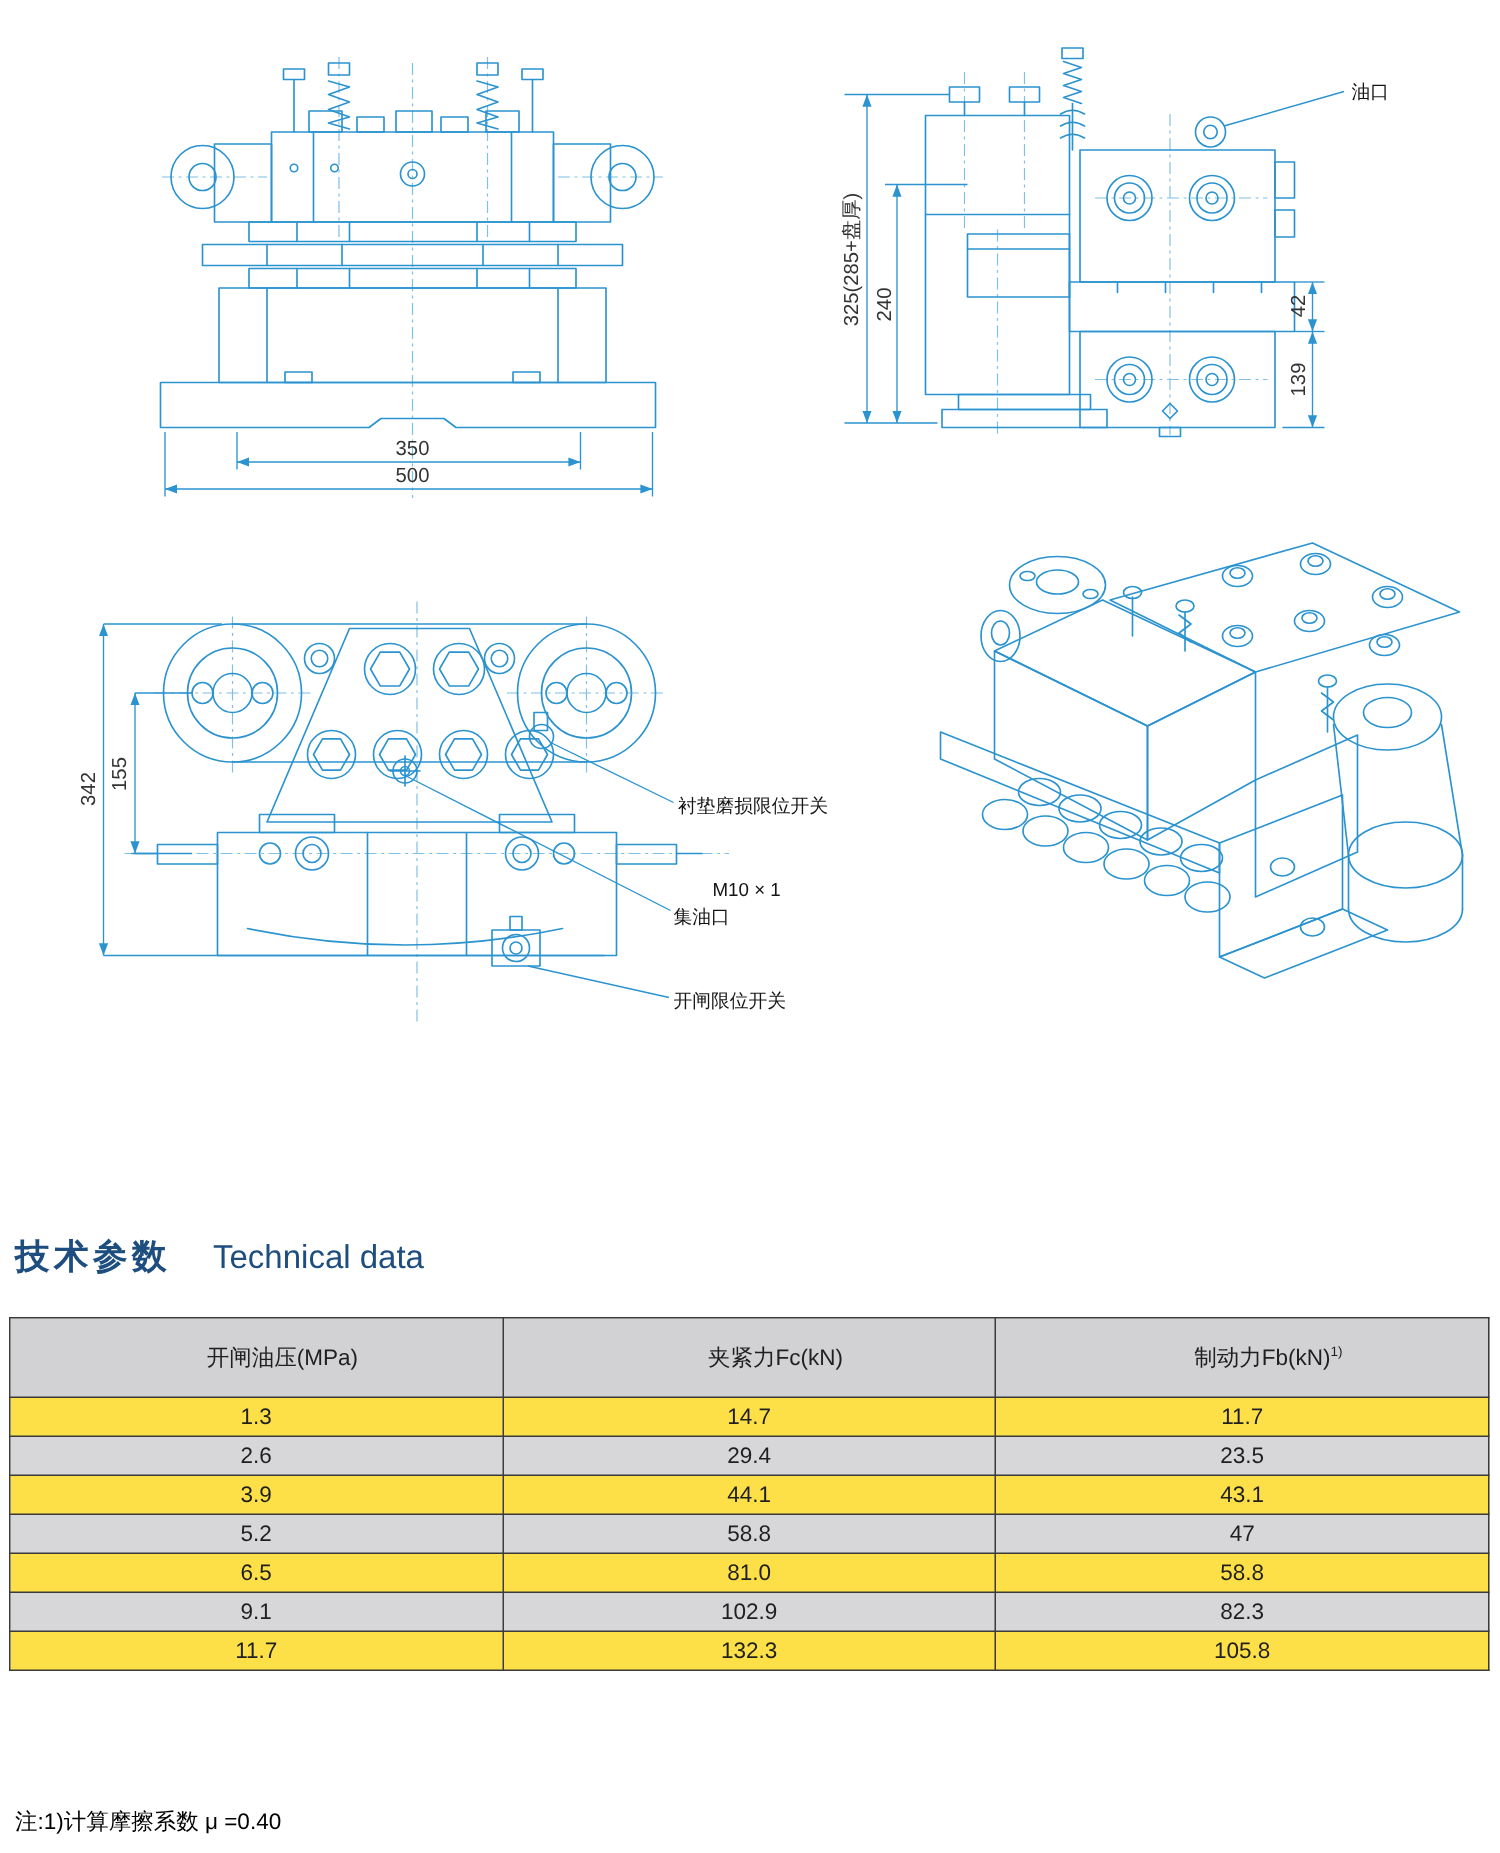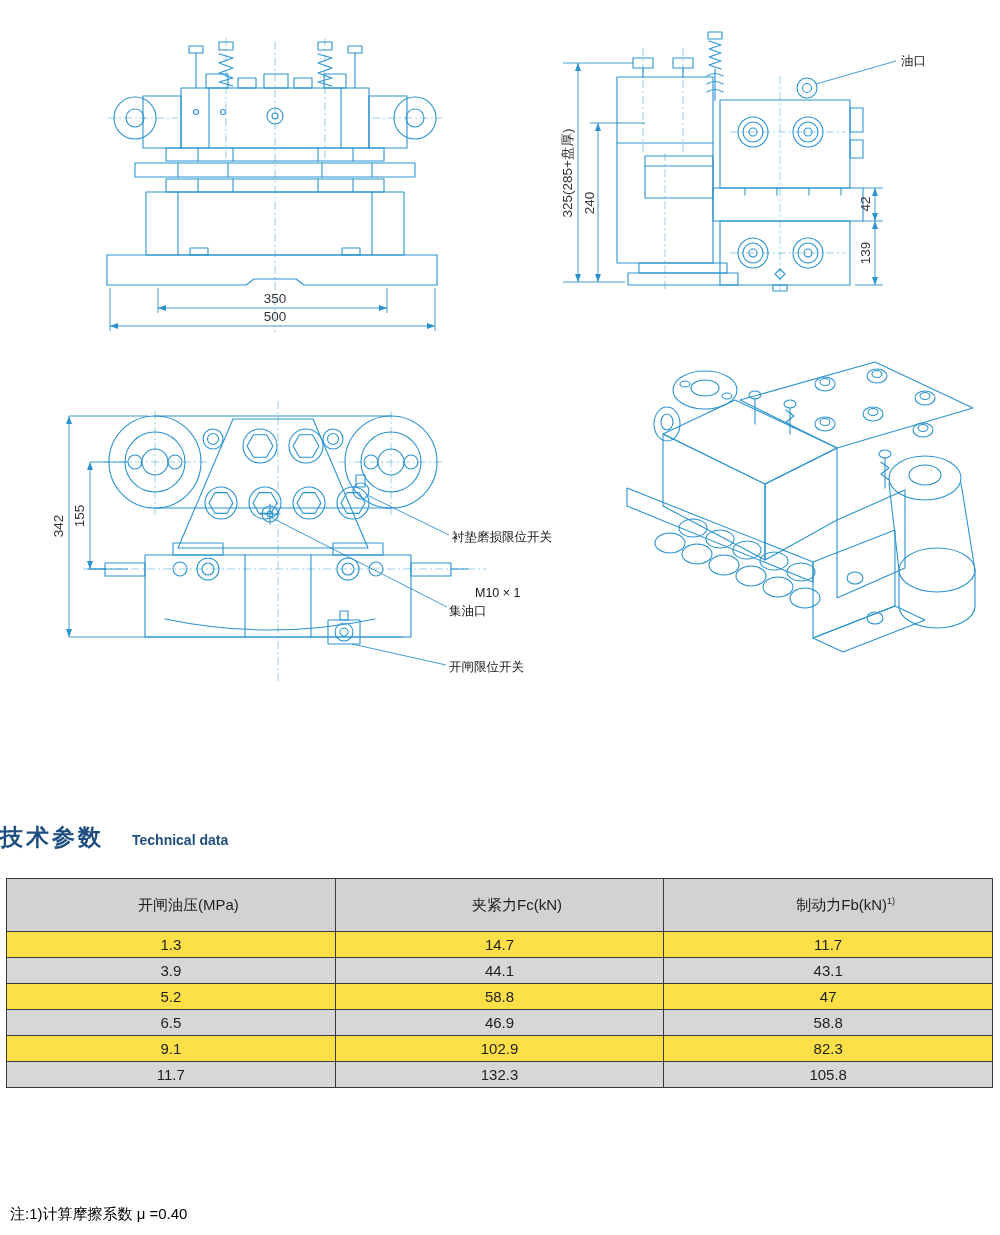--- a/index.html
+++ b/index.html
@@ -16,25 +16,25 @@
     font-family:"Liberation Sans","DejaVu Sans",sans-serif;
   }
   .page{position:absolute;inset:0;overflow:hidden;}
   .view{position:absolute;}
   .ln{fill:none;stroke:var(--blue);stroke-width:1.1;stroke-linejoin:round;stroke-linecap:round;}
   .cl{fill:none;stroke:var(--blue-light);stroke-width:0.8;stroke-dasharray:8 3 2 3;}
   .dim{fill:none;stroke:var(--blue);stroke-width:0.9;}
   .dimtxt{fill:#333;font-size:13.5px;font-family:"Liberation Sans","DejaVu Sans",sans-serif;}
   .lbl{fill:#151515;font-size:12.5px;font-family:"Liberation Sans","DejaVu Sans",sans-serif;}
   .section-heading{
-    position:absolute;left:0;top:822px;display:flex;align-items:baseline;gap:28px;
+    position:absolute;left:10px;top:822px;display:flex;align-items:baseline;gap:28px;
     color:var(--heading);
   }
   .title-zh{font-size:23px;font-weight:bold;letter-spacing:3px;}
-  .title-en{font-size:14px;font-weight:bold;}
+  .title-en{font-size:22px;font-weight:normal;}
   table.tech{
     position:absolute;left:6px;top:878px;width:987px;
     border-collapse:collapse;table-layout:fixed;
     font-size:15px;color:#1f1f1f;
   }
   table.tech th{
     background:var(--hdr-bg);height:50px;font-weight:normal;
     border:1px solid var(--border);text-align:center;padding-left:36px;
   }
   table.tech td{
@@ -362,32 +362,37 @@
         <th><span>制动力Fb(kN)</span><sup>1)</sup></th>
       </tr>
     </thead>
     <tbody>
       <tr>
           <td>1.3</td>
           <td>14.7</td>
           <td>11.7</td>
         </tr>
       <tr>
+          <td>2.6</td>
+          <td>29.4</td>
+          <td>23.5</td>
+        </tr>
+      <tr>
           <td>3.9</td>
           <td>44.1</td>
           <td>43.1</td>
         </tr>
       <tr>
           <td>5.2</td>
           <td>58.8</td>
           <td>47</td>
         </tr>
       <tr>
           <td>6.5</td>
-          <td>46.9</td>
+          <td>81.0</td>
           <td>58.8</td>
         </tr>
       <tr>
           <td>9.1</td>
           <td>102.9</td>
           <td>82.3</td>
         </tr>
       <tr>
           <td>11.7</td>
           <td>132.3</td>

